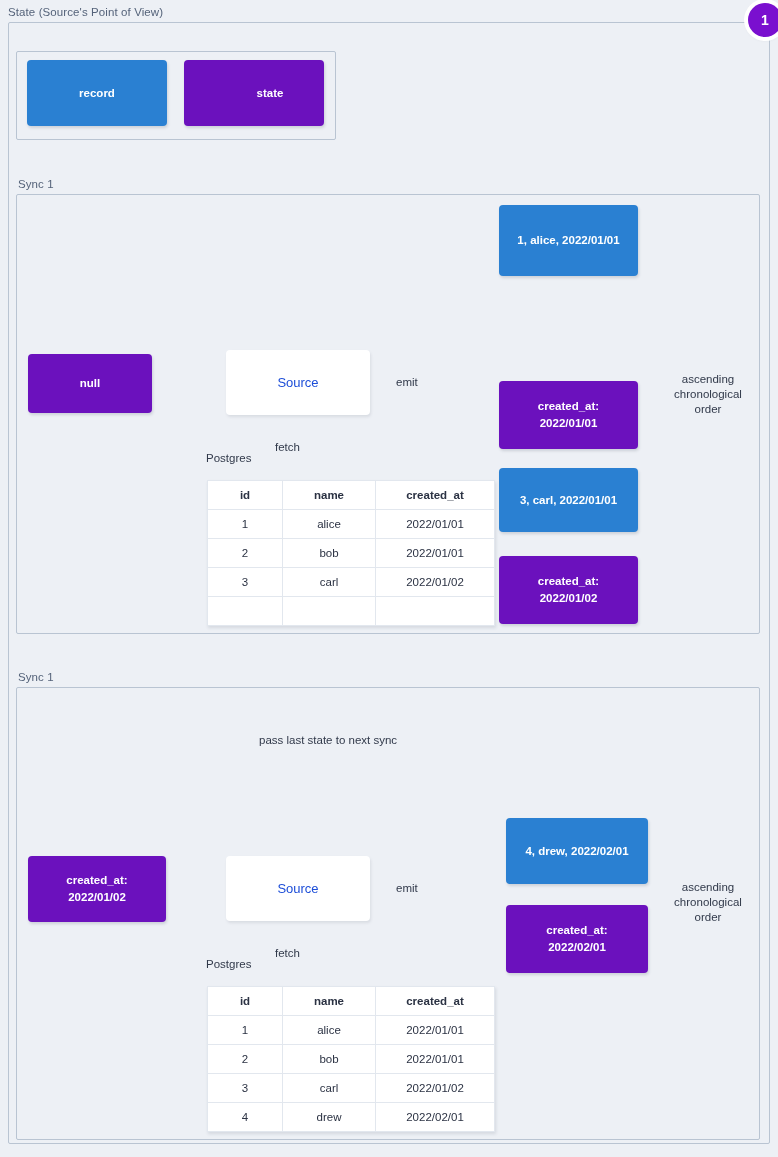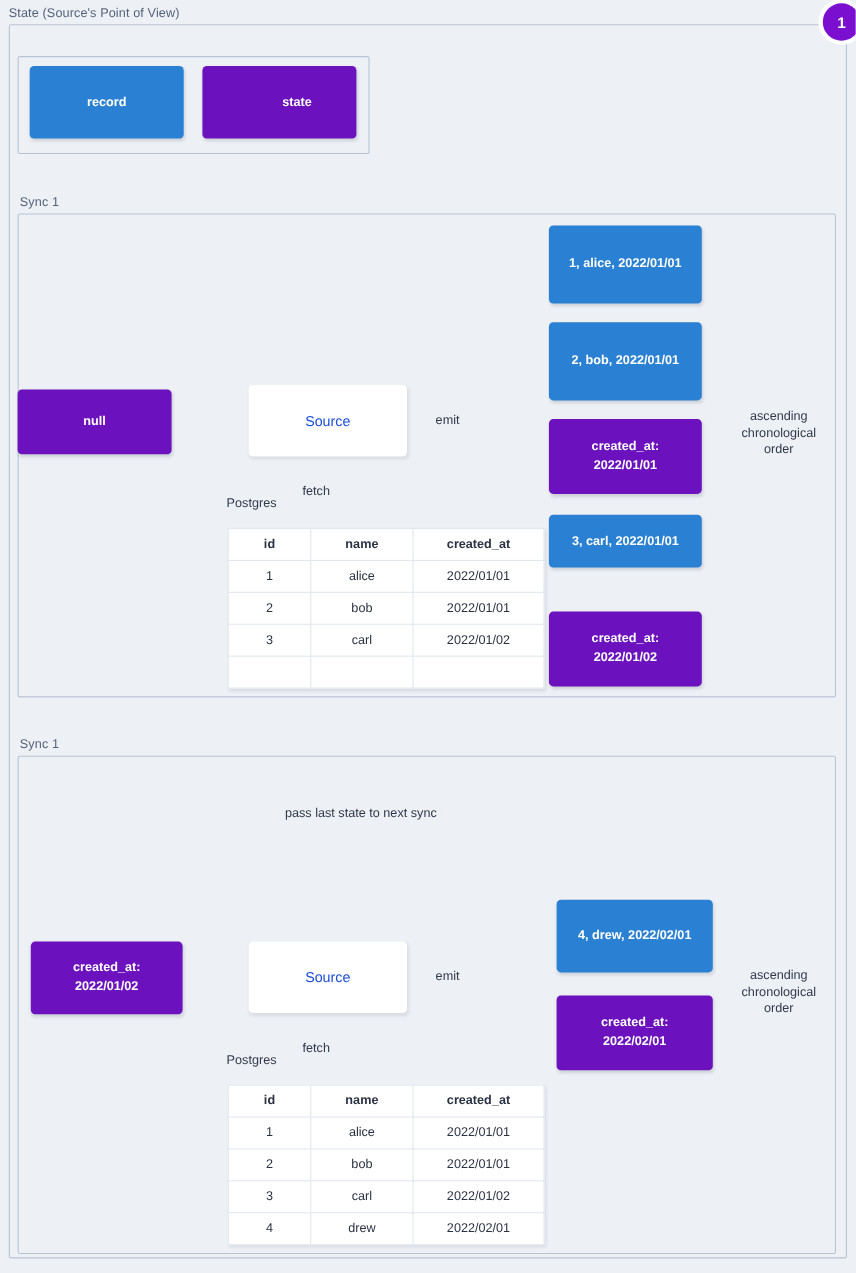--- a/index.html
+++ b/index.html
@@ -177,21 +177,21 @@
   <div class="frame" style="left:8px; top:22px; width:762px; height:1122px;"></div>
 
   <div class="frame-label" style="left:18px; top:35px;margin-top:41px;">Legend</div>
   <div class="frame" style="left:16px; top:51px; width:320px; height:89px;"></div>
   <div class="node record" style="left:27px; top:60px; width:140px; height:66px;">record</div>
   <div class="node state" style="left:184px; top:60px; width:140px; height:66px;padding-left:32px;">state</div>
 
   <div class="frame-label" style="left:18px; top:178px;">Sync 1</div>
   <div class="frame" style="left:16px; top:194px; width:744px; height:440px;"></div>
 
-  <div class="node state" style="left:16px; top:354px; width:140px; height:59px;text-align:center;">null</div>
+  <div class="node state" style="left:28px; top:354px; width:124px; height:59px;text-align:center;">null</div>
   <div class="node plain" style="left:226px; top:350px; width:144px; height:65px;">Source</div>
   <div class="anno" style="left:396px; top:376px;">emit</div>
   <div class="anno" style="left:275px; top:441px;">fetch</div>
   <div class="anno" style="left:206px; top:452px;">Postgres</div>
 
   <table class="db-table" style="left:207px; top:480px;">
     <thead>
         <tr>
       <th class="idcol">id</th>
       <th class="namecol">name</th>
@@ -216,24 +216,23 @@
       </tr>
       <tr>
         <td class="idcol">&nbsp;</td>
         <td class="namecol">&nbsp;</td>
         <td class="datecol">&nbsp;</td>
       </tr>
     </tbody>
   </table>
 
   <div class="node record" style="left:499px; top:205px; width:139px; height:71px;">1, alice, 2022/01/01</div>
-  <div class="node record" style="left:499px; top:293px; width:139px; height:71px;">2, bob, 2022/01/01</div>
   <div class="node state" style="left:499px; top:381px; width:139px; height:68px;">created_at:
 2022/01/01</div>
-  <div class="node record" style="left:499px; top:468px; width:139px; height:48px;">3, carl, 2022/01/01</div>
+  <div class="node record" style="left:499px; top:468px; width:139px; height:64px;">3, carl, 2022/01/01</div>
   <div class="node state" style="left:499px; top:556px; width:139px; height:68px;">created_at:
 2022/01/02</div>
 
   <div class="anno multi" style="left:658px; top:372px; width:100px;">ascending
 chronological
 order</div>
 
   <div class="frame-label" style="left:18px; top:671px;">Sync 1</div>
   <div class="frame" style="left:16px; top:687px; width:744px; height:453px;"></div>
 

